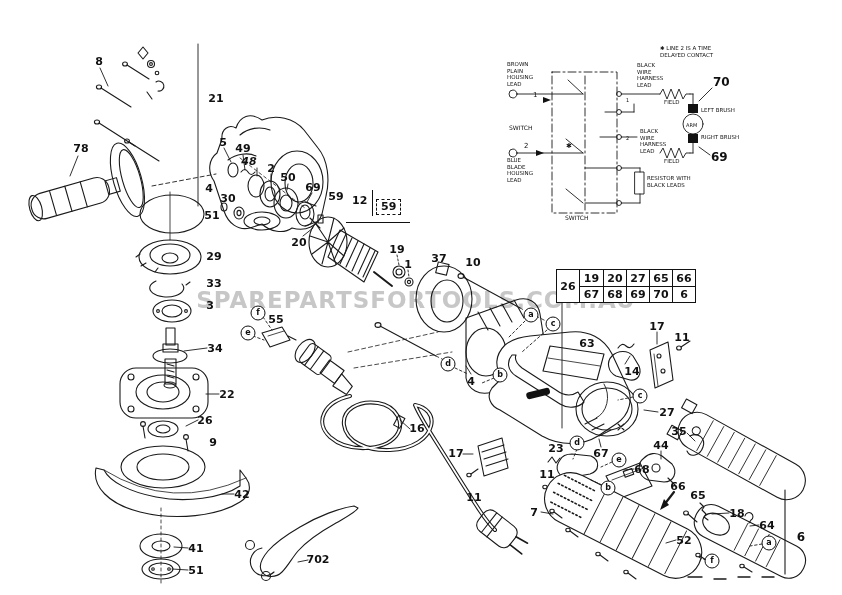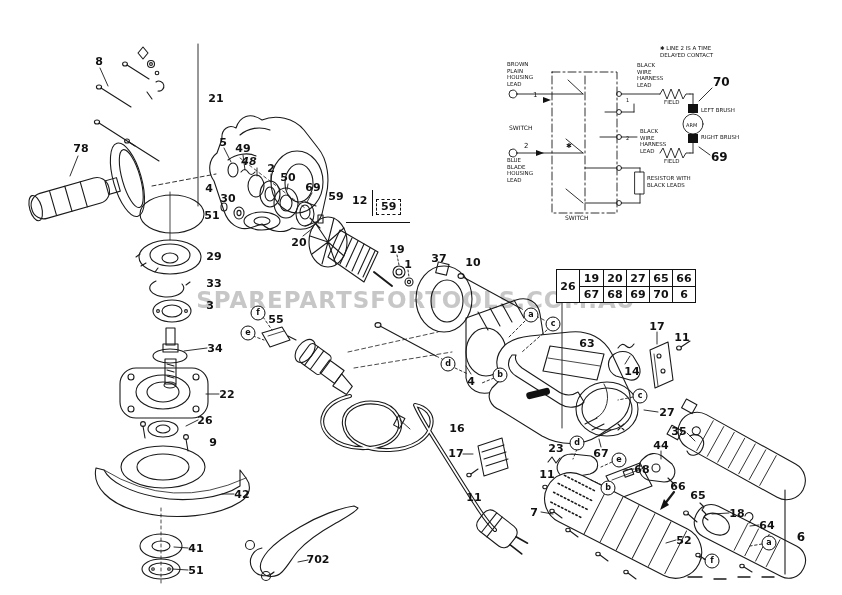--- a/index.html
+++ b/index.html
@@ -525,21 +525,21 @@
       <div class="plabel" style="left: 439px; top: 258px;">37</div>
       <div class="plabel" style="left: 473px; top: 262px;">10</div>
       <div class="plabel" style="left: 276px; top: 319px;">55</div>
       <div class="plabel" style="left: 227px; top: 394px;">22</div>
       <div class="plabel" style="left: 205px; top: 420px;">26</div>
       <div class="plabel" style="left: 213px; top: 442px;">9</div>
       <div class="plabel" style="left: 242px; top: 494px;">42</div>
       <div class="plabel" style="left: 196px; top: 548px; text-align: right;">41</div>
       <div class="plabel" style="left: 196px; top: 570px;">51</div>
       <div class="plabel" style="left: 318px; top: 559px;">702</div>
-      <div class="plabel" style="left: 417px; top: 428px; margin-left: 40px;">16</div>
+      <div class="plabel" style="left: 417px; top: 428px;">16</div>
       <div class="plabel" style="left: 456px; top: 453px;">17</div>
       <div class="plabel" style="left: 474px; top: 497px;">11</div>
       <div class="plabel" style="left: 471px; top: 381px;">4</div>
       <div class="plabel" style="left: 587px; top: 343px;">63</div>
       <div class="plabel" style="left: 632px; top: 371px;">14</div>
       <div class="plabel" style="left: 657px; top: 326px;">17</div>
       <div class="plabel" style="left: 682px; top: 337px;">11</div>
       <div class="plabel" style="left: 667px; top: 412px;">27</div>
       <div class="plabel" style="left: 679px; top: 431px;">35</div>
       <div class="plabel" style="left: 661px; top: 445px;">44</div>

